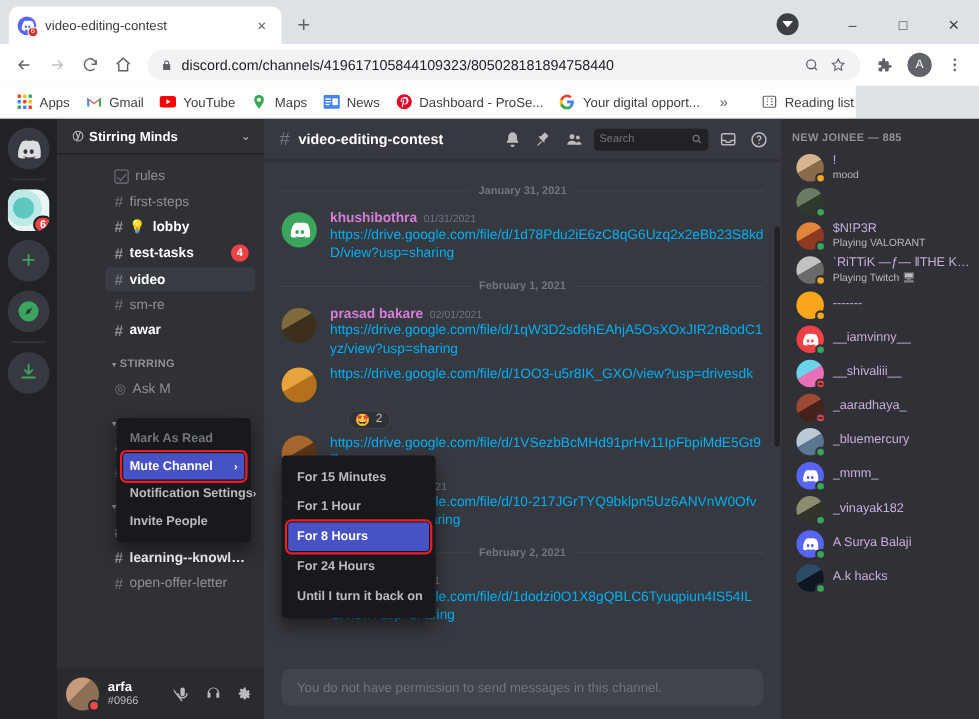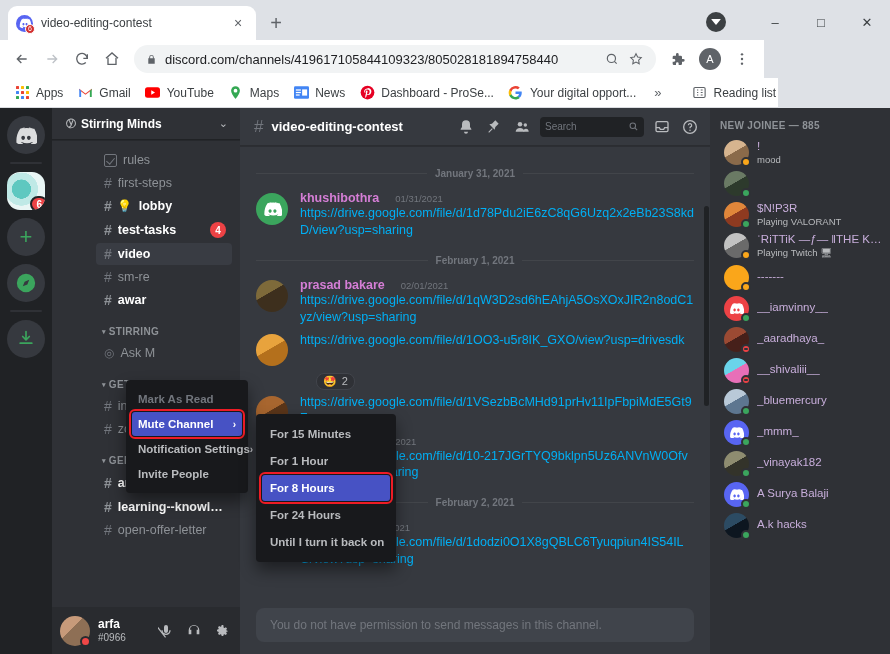--- a/index.html
+++ b/index.html
@@ -63,21 +63,21 @@
     border-right: 5px solid transparent; border-top: 6px solid #fff;
     border-radius: 1px;
   }
   .win-btn {
     width: 46px; height: 36px; display: flex;
     align-items: center; justify-content: center;
     color: #3c4043; font-size: 13px;
   }
 
   .chrome-toolbar {
-    position: absolute; top: 40px; left: 0; width: 764px; height: 38px;
+    position: absolute; top: 40px; left: 0; width: 890px; height: 38px;
     background: #fff; display: flex; align-items: center; padding: 0 8px; gap: 2px;
   }
   .nav-btn {
     width: 28px; height: 28px; display: flex;
     align-items: center; justify-content: center;
     color: #5f6368; flex: none;
   }
   .nav-btn svg { width: 16px; height: 16px; }
   .nav-btn.disabled { color: #bdc1c6; }
   .omnibox {
@@ -267,21 +267,21 @@
   .divider::before, .divider::after {
     content: ""; flex: 1; height: 1px; background: #42454a;
   }
   .msg { display: flex; gap: 12px; padding: 4px 16px 2px; }
   .msg .mav {
     width: 32px; height: 32px; border-radius: 50%; flex: none; margin-top: 2px;
     display: flex; align-items: center; justify-content: center; overflow: hidden;
   }
   .msg .mav svg { width: 19px; height: 14px; fill: #fff; }
   .msg .mbody { min-width: 0; flex: 1; }
-  .msg .mhead { display: flex; align-items: baseline; gap: 16px; }
+  .msg .mhead { display: flex; align-items: baseline; gap: 6px; }
   .msg .mname { font-size: 12.5px; font-weight: 600; color: #d57ed6; }
   .msg .mtime { font-size: 9.5px; color: #72767d; }
   .msg .mtext {
     font-size: 12.5px; color: #00aff4; line-height: 1.35;
     word-break: break-all;
   }
   .reaction {
     display: inline-flex; align-items: center; gap: 5px;
     background: #2f3136; border: 1px solid #41444b; border-radius: 8px;
     padding: 1px 6px; margin: 5px 0 0 60px; font-size: 11px; color: #b9bbbe;
@@ -326,21 +326,21 @@
   }
 
   
   .chat-scrollbar {
     position: absolute; right: 1px; top: 60px; width: 5px; height: 200px;
     background: #202225; border-radius: 3px;
   }
 
   
   .ctxmenu {
-    position: absolute; left: 126px; top: 272px; width: 122px;
+    position: absolute; left: 106px; top: 272px; width: 122px;
     background: #18191c; border-radius: 4px; padding: 6px 0;
     box-shadow: 0 8px 16px rgba(0,0,0,.45); z-index: 60;
   }
   .ctxitem {
     display: flex; align-items: center; margin: 1px 6px;
     padding: 6px 6px; border-radius: 3px;
     font-size: 11.5px; font-weight: 600; color: #b9bbbe;
   }
   .ctxitem .lbl { flex: 1; white-space: nowrap; }
   .ctxitem .arrow { font-size: 10px; color: #b9bbbe; }
@@ -877,34 +877,34 @@
               <path d="M20 1.6A19 19 0 0 0 15.3.2l-.3.5a17 17 0 0 1 4.3 1.4 16.4 16.4 0 0 0-13 0A17 17 0 0 1 10.6.7L10.3.2A19 19 0 0 0 5.6 1.6C2.1 6.8 1.2 11.8 1.6 16.8a19.2 19.2 0 0 0 5.8 2.9l1.3-2.2a12.3 12.3 0 0 1-2-1l.5-.4a13.7 13.7 0 0 0 11.7 0l.5.4c-.6.4-1.3.7-2 1l1.3 2.2a19.1 19.1 0 0 0 5.8-2.9c.5-5.8-.9-10.8-3.4-15.2zM8.9 13.8c-1.1 0-2-1-2-2.3s.9-2.3 2-2.3 2 1 2 2.3-.9 2.3-2 2.3zm6.2 0c-1.1 0-2-1-2-2.3s.9-2.3 2-2.3 2 1 2 2.3-.9 2.3-2 2.3z"></path>
             </svg>
           <span class="st" style="background:#3ba55d"></span>
         </span>
         <span class="minfo">
           <span class="mn" style="display:block">__iamvinny__</span>
         </span>
       </div>
 
       <div class="member">
+        <span class="av" style="background:linear-gradient(150deg,#6ad4ea 0 45%,#e86fb8 46% 100%)">
+            <span class="st dnd" style="background:#ed4245"></span>
+          </span>
+        <span class="minfo">
+          <span class="mn" style="display:block">__shivaliii__</span>
+        </span>
+      </div>
+
+      <div class="member">
         <span class="av" style="background:linear-gradient(150deg,#9b4a33 0 45%,#46201a 46% 100%)">
             <span class="st dnd" style="background:#ed4245"></span>
           </span>
         <span class="minfo">
           <span class="mn" style="display:block">_aaradhaya_</span>
-        </span>
-      </div>
-
-      <div class="member">
-        <span class="av" style="background:linear-gradient(150deg,#6ad4ea 0 45%,#e86fb8 46% 100%)">
-            <span class="st dnd" style="background:#ed4245"></span>
-          </span>
-        <span class="minfo">
-          <span class="mn" style="display:block">__shivaliii__</span>
         </span>
       </div>
 
       <div class="member">
         <span class="av" style="background:linear-gradient(150deg,#b9c9d8 0 45%,#5d7690 46% 100%)">
             <span class="st" style="background:#3ba55d"></span>
           </span>
         <span class="minfo">
           <span class="mn" style="display:block">_bluemercury</span>
         </span>

